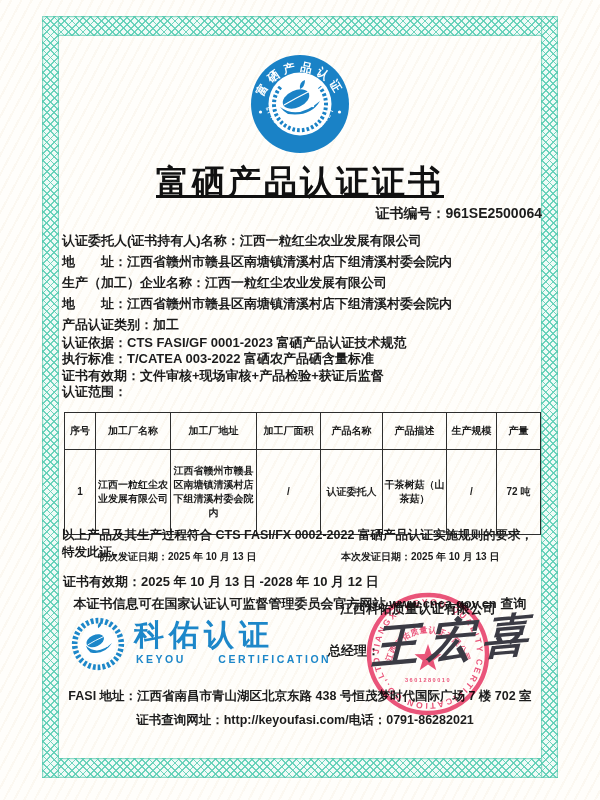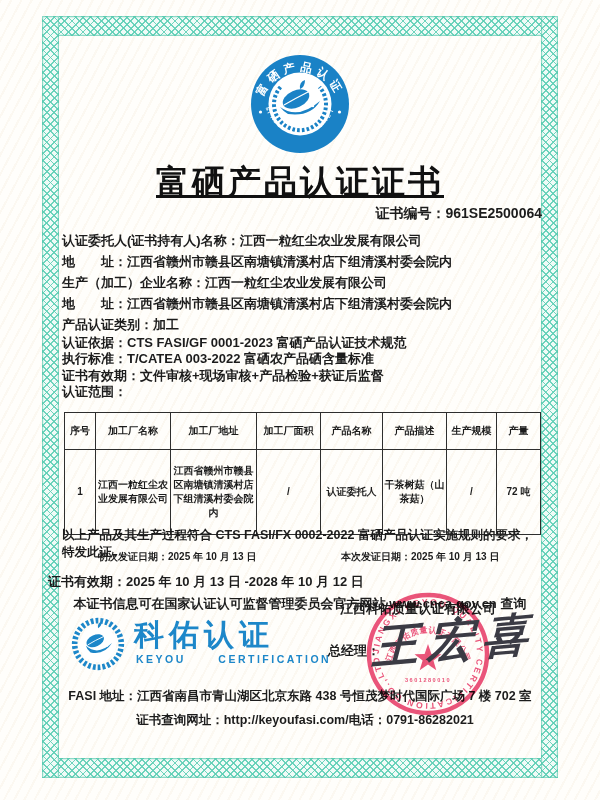--- a/index.html
+++ b/index.html
@@ -34,21 +34,21 @@
 
   .scope-table{position:absolute;left:64px;top:412px;width:476px;border-collapse:collapse;table-layout:fixed;}
   .scope-table th,.scope-table td{border:1.2px solid #2e2e2e;font-size:10px;font-weight:bold;
         text-align:center;vertical-align:middle;padding:4px 1px;line-height:1.4;}
   .scope-table th{height:28px;}
   .scope-table td{height:76px;}
 
   .statement{position:absolute;left:62px;top:527px;width:482px;font-size:12.5px;font-weight:bold;}
   .date-row{position:absolute;left:62px;top:550px;width:482px;display:flex;font-size:10px;font-weight:bold;margin-left:36px;}
   .date-first{width:243px;}
-  .validity{position:absolute;left:48px;top:573px;font-size:13px;font-weight:bold;}
+  .validity{position:absolute;left:63px;top:573px;font-size:13px;font-weight:bold;}
   .note{position:absolute;left:0;top:595px;width:100%;text-align:center;font-size:13px;font-weight:bold;}
 
   .keyou-icon{position:absolute;left:70px;top:616px;}
   .keyou-cn{position:absolute;left:134px;top:615px;font-size:30px;font-weight:700;letter-spacing:5px;color:#1d87c9;}
   .keyou-en{position:absolute;left:136px;top:653px;font-size:10.5px;font-weight:bold;letter-spacing:2.5px;
             color:#1d87c9;white-space:pre;}
 
   .issuer-company{position:absolute;left:340px;top:600px;font-size:13px;font-weight:bold;z-index:2;}
   .signer-label{position:absolute;left:328px;top:642px;font-size:13px;font-weight:bold;z-index:2;}
   .signature{position:absolute;left:372px;top:610px;font-size:46px;font-weight:bold;font-style:italic;

